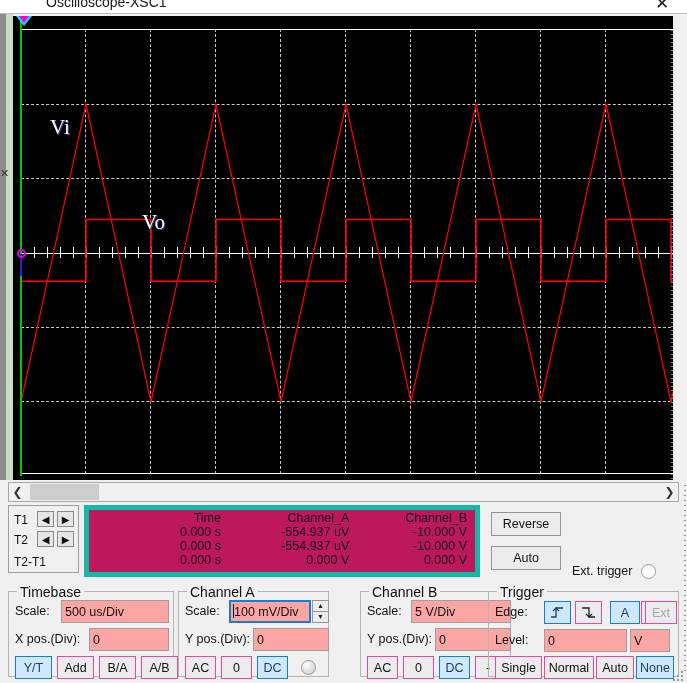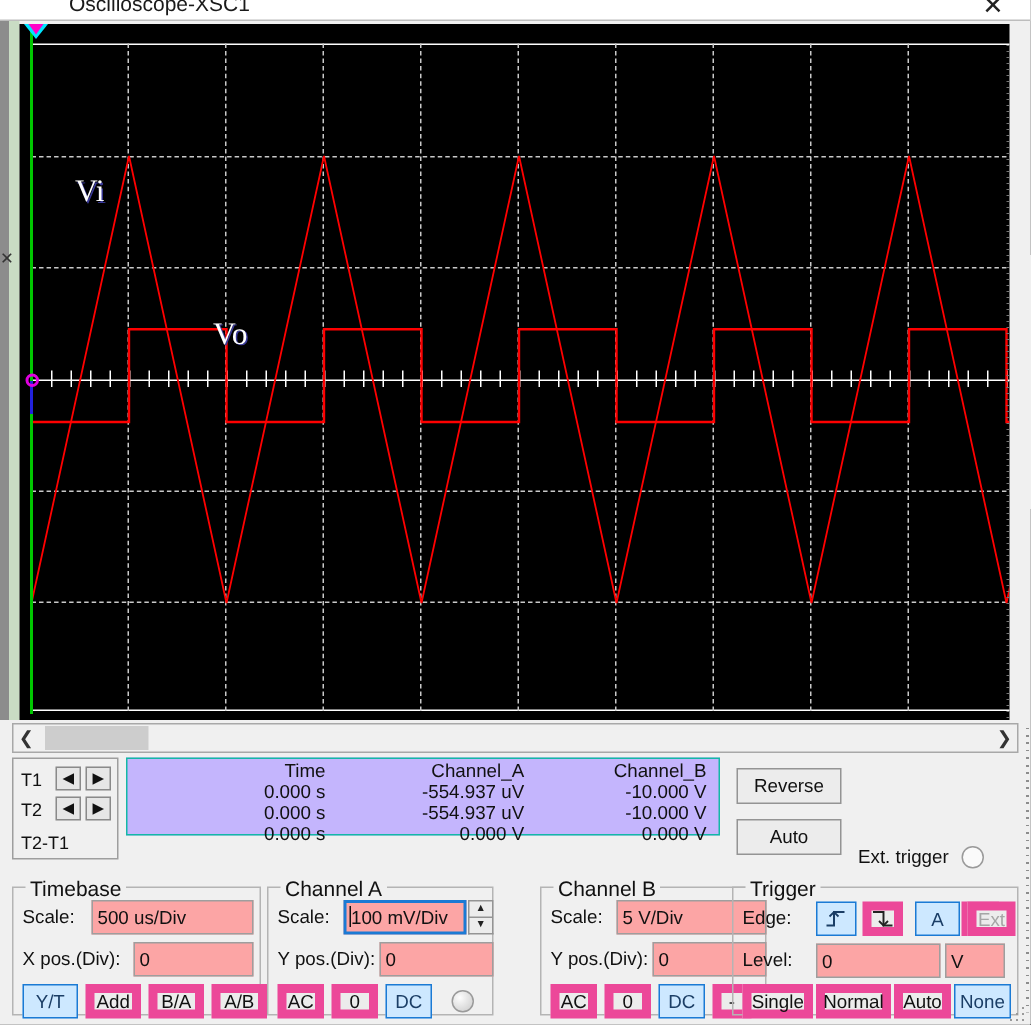--- a/index.html
+++ b/index.html
@@ -159,22 +159,22 @@
   #t-row-3 { top: 45px; }
   .t-label { width: 20px; }
   .t-arrow {
     width: 17px; height: 16px;
     background: #e6e6e6; border: 1px solid #8a8a8a;
     font-size: 10px; color: #111;
     display: flex; align-items: center; justify-content: center;
   }
   #readout {
     position: absolute; left: 84px; top: 505px;
-    width: 396px; height: 52px;
-    background: #c4b5fd; border: 1px solid #14b8a6;
+    width: 396px; height: 72px;
+    background: #be185d; border: 5px solid #14b8a6;
     font-size: 12.5px; color: #111;
   }
   #readout table {
     width: 100%; border-collapse: collapse;
     font-size: 12.5px; font-family: "Liberation Sans", sans-serif;
   }
   #readout th {
     font-weight: normal; text-align: right; padding: 1px 8px 0 0;
   }
   #readout td { text-align: right; padding: 0 8px 0 0; }
@@ -227,21 +227,21 @@
   }
   .txtbox.focused {
     border: 2px solid #1b7ad4;
   }
   .txtbox.focused::before {
     content: ""; position: absolute; left: 2px; top: 2px;
     width: 1px; height: 14px; background: #111;
   }
   .smallbtn {
     position: absolute; height: 23px;
-    background: #ececec; border: 6px solid #ec4899;
+    background: #ececec; border: 1px solid #ec4899;
     font-size: 12.5px; color: #111;
     display: flex; align-items: center; justify-content: center;
   }
   .smallbtn.sel {
     background: #cde8ff; border: 1px solid #1b7ad4; color: #1b3e66;
   }
   .smallbtn.disabled { color: #a6a6a6; background: #ececec; }
   .led {
     position: absolute; width: 15px; height: 15px; border-radius: 50%;
     border: 1px solid #9a9a9a;

